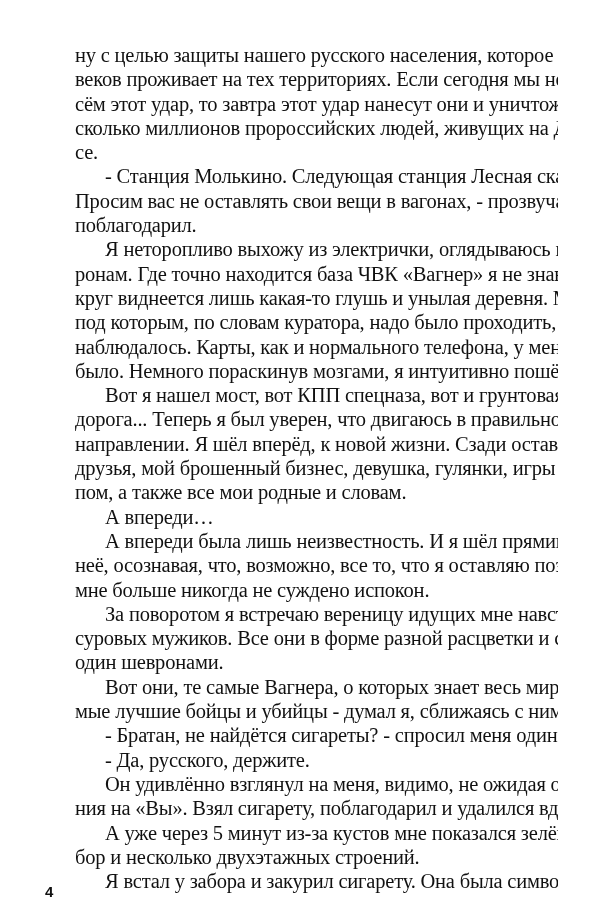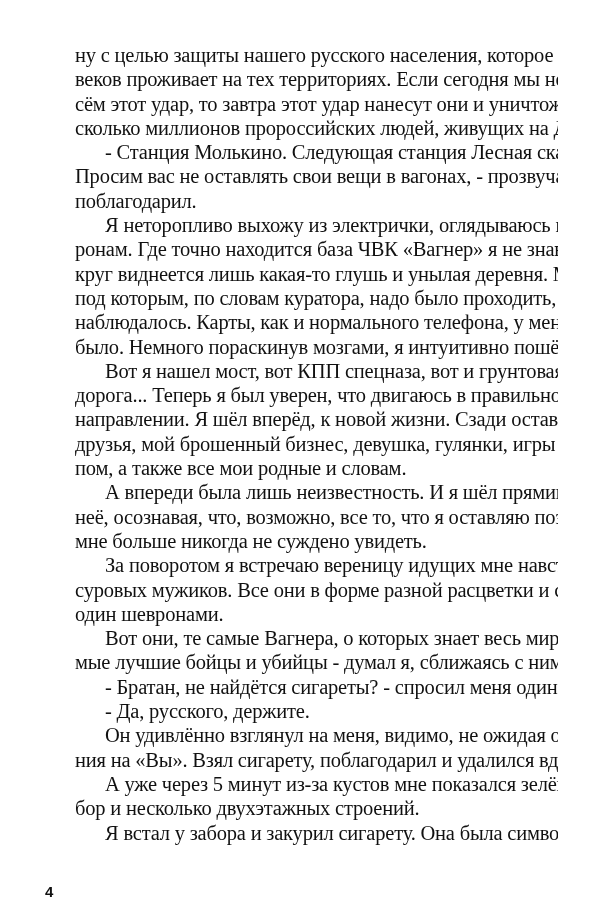--- a/index.html
+++ b/index.html
@@ -55,20 +55,21 @@
   </style>
 </head>
 <body>
 
 <div class="page" id="page-body">
     <div class="para">
       <span class="line">ну с целью защиты нашего русского населения, которое испокон</span>
       <span class="line">веков проживает на тех территориях. Если сегодня мы не нане-</span>
       <span class="line">сём этот удар, то завтра этот удар нанесут они и уничтожат не-</span>
       <span class="line">сколько миллионов пророссийских людей, живущих на Донбас-</span>
+      <span class="line last">се.</span>
     </div>
     <div class="para">
       <span class="line indent">- Станция Молькино. Следующая станция Лесная сказка.</span>
       <span class="line">Просим вас не оставлять свои вещи в вагонах, - прозвучал гром-</span>
       <span class="line last">поблагодарил.</span>
     </div>
     <div class="para">
       <span class="line indent">Я неторопливо выхожу из электрички, оглядываюсь по сто-</span>
       <span class="line">ронам. Где точно находится база ЧВК «Вагнер» я не знаю. Во-</span>
       <span class="line">круг виднеется лишь какая-то глушь и унылая деревня. Моста,</span>
@@ -77,23 +78,26 @@
       <span class="line">было. Немного пораскинув мозгами, я интуитивно пошёл в</span>
     </div>
     <div class="para">
       <span class="line indent">Вот я нашел мост, вот КПП спецназа, вот и грунтовая лесная</span>
       <span class="line">дорога... Теперь я был уверен, что двигаюсь в правильном</span>
       <span class="line">направлении. Я шёл вперёд, к новой жизни. Сзади оставались</span>
       <span class="line">друзья, мой брошенный бизнес, девушка, гулянки, игры за ком-</span>
       <span class="line last">пом, а также все мои родные и словам.</span>
     </div>
     <div class="para">
+      <span class="line last indent">А впереди…</span>
+    </div>
+    <div class="para">
       <span class="line indent">А впереди была лишь неизвестность. И я шёл прямиком в</span>
       <span class="line">неё, осознавая, что, возможно, все то, что я оставляю позади,</span>
-      <span class="line last">мне больше никогда не суждено увидеть.</span>
+      <span class="line last">мне больше никогда не суждено испокон.</span>
     </div>
     <div class="para">
       <span class="line indent">За поворотом я встречаю вереницу идущих мне навстречу</span>
       <span class="line">суровых мужиков. Все они в форме разной расцветки и с раз-</span>
       <span class="line last">один шевронами.</span>
     </div>
     <div class="para">
       <span class="line indent">Вот они, те самые Вагнера, о которых знает весь мир. Те са-</span>
       <span class="line last">мые лучшие бойцы и убийцы - думал я, сближаясь с ними.</span>
     </div>

